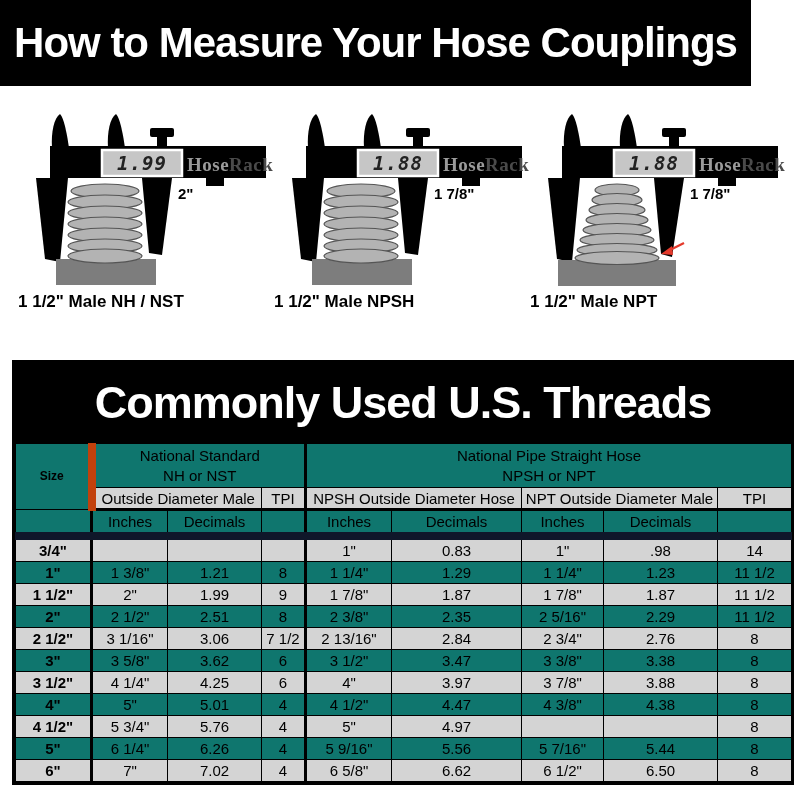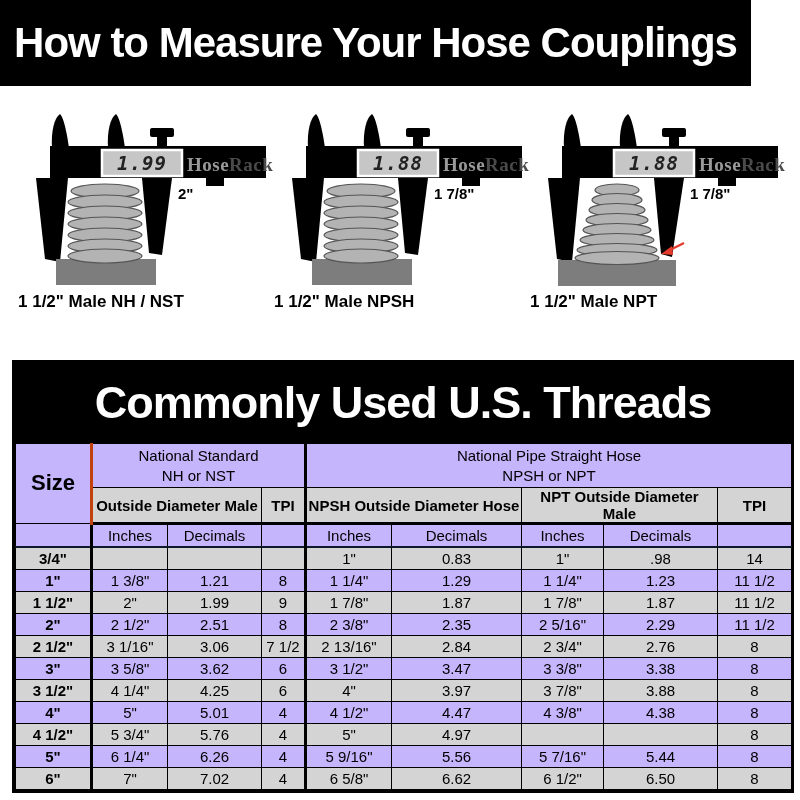--- a/index.html
+++ b/index.html
@@ -29,35 +29,35 @@
   .mlabel{font-family:"Liberation Sans",sans-serif;font-weight:700;font-size:15px;fill:#000;}
   .caption{
     margin-top:2px;padding-left:8px;font-size:17px;font-weight:700;white-space:nowrap;
   }
   .npt-note{
     position:absolute;left:150px;top:118px;font-size:11px;line-height:1.25;color:#111;
   }
   .npt-note div{white-space:nowrap;}
   
   .table-wrap{
-    width:776px;margin:48px 0 0 12px;border:3px solid #000;background:#c4b5fd;
+    width:776px;margin:48px 0 0 12px;border:3px solid #000;background:#0f766e;
   }
   .table-banner{
     height:80px;background:#000;display:flex;align-items:center;justify-content:center;
   }
   .table-banner span{color:#fff;font-size:45px;font-weight:800;letter-spacing:-1px;white-space:nowrap;}
   table{border-collapse:collapse;width:100%;table-layout:fixed;}
   th,td{
     border:1px solid #000;text-align:center;vertical-align:middle;
     padding:0;font-size:15px;font-weight:400;height:21px;overflow:hidden;
   }
   thead .grp th{height:43px;line-height:1.3;}
-  th.size-h{font-weight:700;font-size:22px;border-right:3px solid #c2410c;margin-top:12px;}
-  tr.band th{background:#d4d4d4;border-bottom:3px solid #000;height:20px;font-weight:bold;}
-  tr.sub th{border-bottom:2px solid #0f172a;height:21px;}
+  th.size-h{font-weight:700;font-size:12px;border-right:8px solid #c2410c;margin-top:12px;}
+  tr.band th{background:#d4d4d4;border-bottom:3px solid #000;height:20px;}
+  tr.sub th{border-bottom:8px solid #0f172a;height:21px;}
   .sec{border-left:3px solid #000 !important;}
   .size-col{font-weight:700;border-right:3px solid #000 !important;}
   tbody tr:nth-child(odd) td{background:#d4d4d4;}
 </style>
 </head>
 <body>
 
 <header class="top-banner">
   <h1>How to Measure Your Hose Couplings</h1>
 </header>

